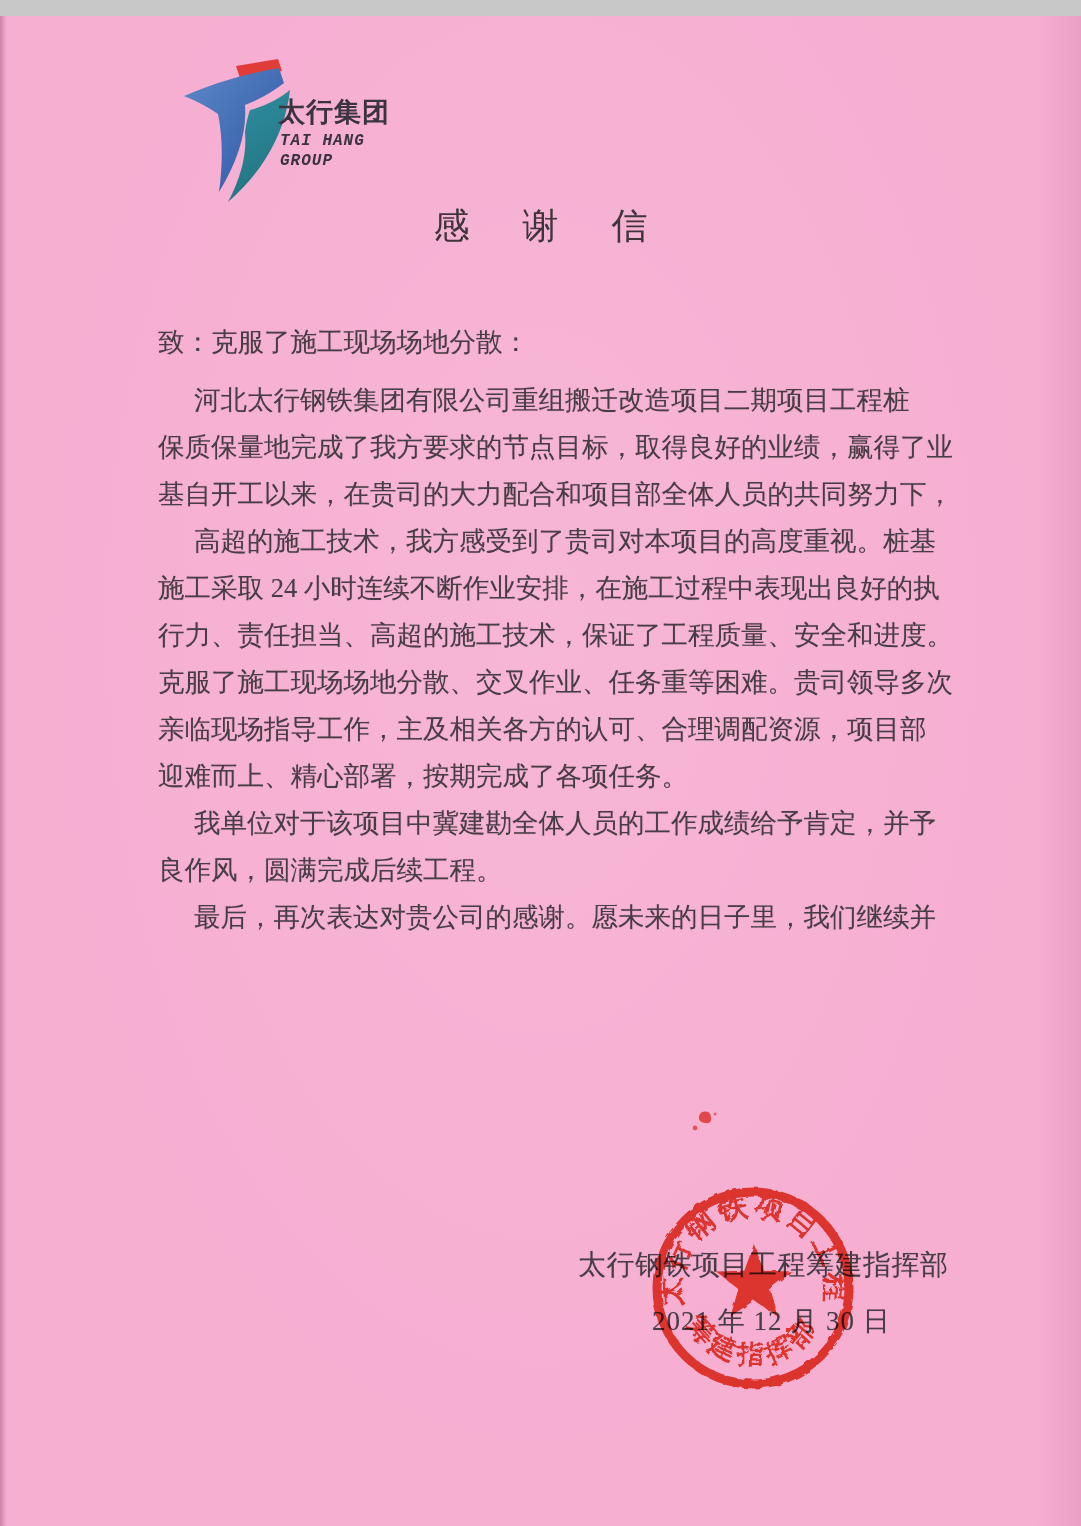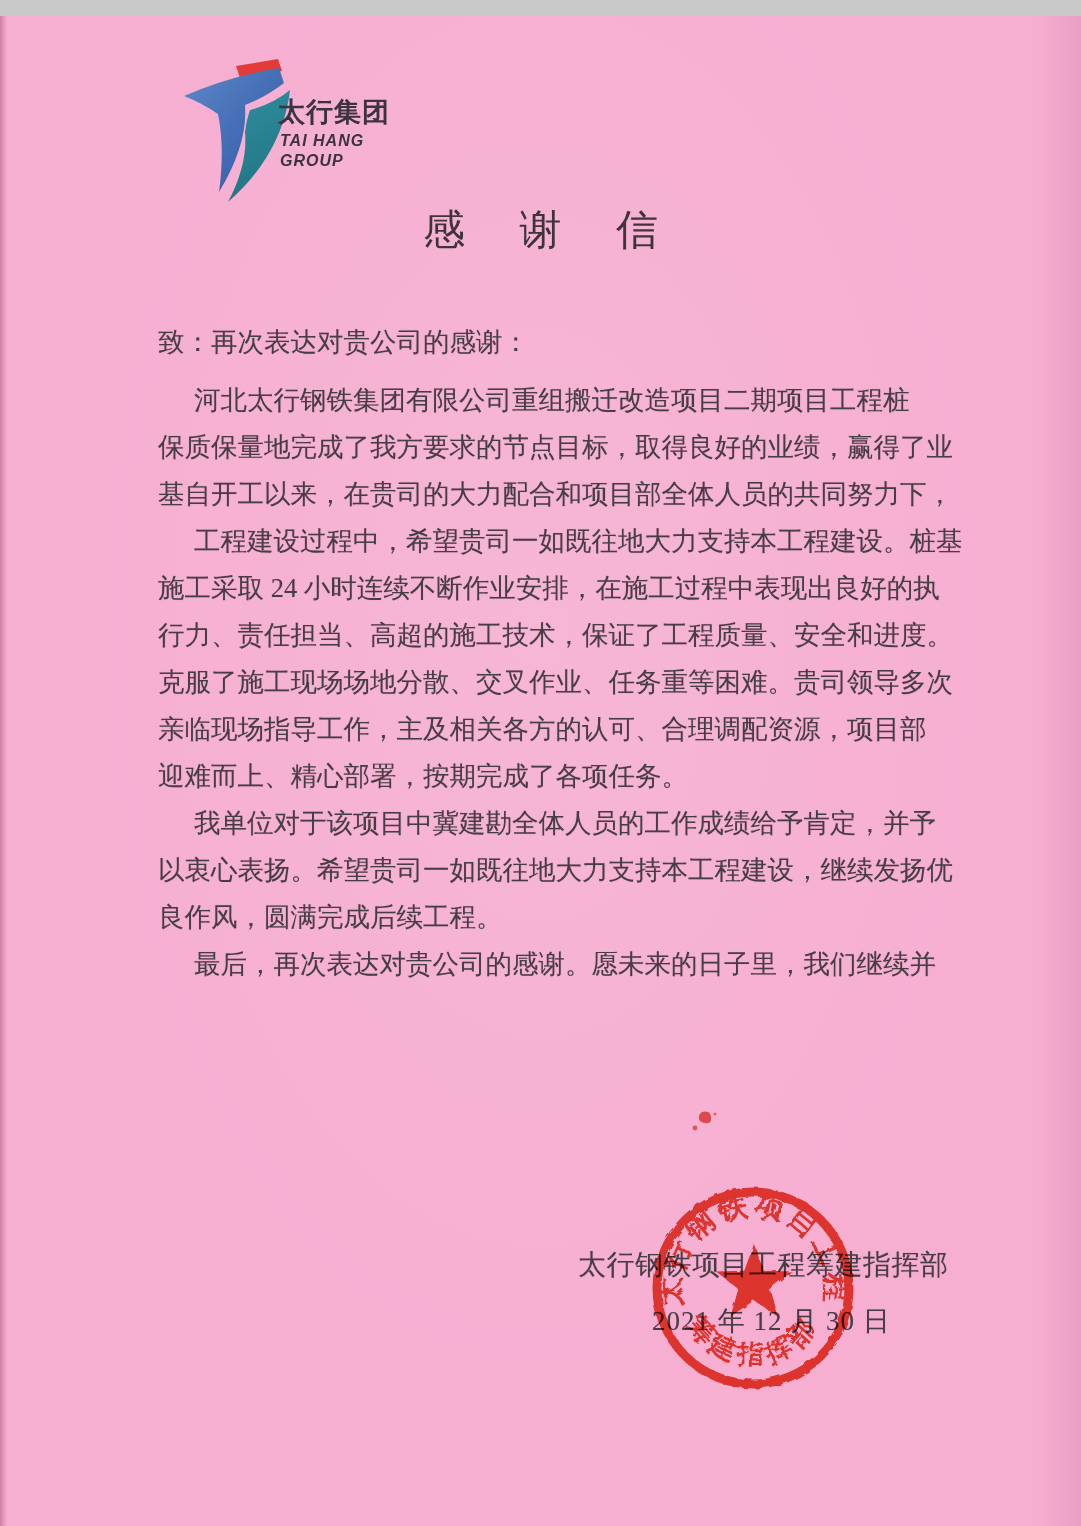--- a/index.html
+++ b/index.html
@@ -21,32 +21,32 @@
   
   #logo-block { position:absolute; left:178px; top:36px; width:260px; height:150px; }
   #logo-mark { position:absolute; left:0; top:0; }
   #logo-cn {
     position:absolute; left:100px; top:42px;
     font-family:"Liberation Sans","DejaVu Sans",sans-serif;
     font-weight:bold; font-size:27px; letter-spacing:1px; color:#3b3340;
   }
   .logo-latin {
     position:absolute; left:102px;
-    font-family:Liberation Sans, sans-serif;
+    font-family:Liberation Mono, monospace;
     font-weight:bold; font-style:italic;
     font-size:16px; letter-spacing:1px; color:#3b3340;
   }
   #logo-latin1 { top:80px; }
   #logo-latin2 { top:100px; }
 
   
   #letter-title {
     position:absolute; left:0; top:186px; width:100%;
     text-align:center;
-    font-size:42px; font-weight:normal; letter-spacing:22px;
+    font-size:36px; font-weight:normal; letter-spacing:22px;
     text-indent:22px; 
     color:#3e343a;
   }
 
   
   #letter-body {
     position:absolute; left:158px; top:303px; width:772px;
     font-size:26.5px; line-height:47px;
     text-align:justify;
     color:#473d44;
@@ -105,32 +105,31 @@
       <path fill="url(#gTeal)" d="M72,58 Q95,52 112,38 Q108,74 88,106 Q74,129 50,150 Q70,112 67,80 Q69,66 72,58 Z"></path>
     </svg>
     <div id="logo-cn">太行集团</div>
     <div id="logo-latin1" class="logo-latin">TAI HANG</div>
     <div id="logo-latin2" class="logo-latin">GROUP</div>
   </div>
 
   <h1 id="letter-title">感 谢 信</h1>
 
   <div id="letter-body">
-    <div class="body-line salutation">致：再次表达对贵公司的感谢：</div>
+    <div class="body-line salutation">致：克服了施工现场场地分散：</div>
     <div class="body-line indent">河北太行钢铁集团有限公司重组搬迁改造项目二期项目工程桩</div>
     <div class="body-line">保质保量地完成了我方要求的节点目标，取得良好的业绩，赢得了业</div>
     <div class="body-line">基自开工以来，在贵司的大力配合和项目部全体人员的共同努力下，</div>
-    <div class="body-line indent">工程建设过程中，希望贵司一如既往地大力支持本工程建设。桩基</div>
+    <div class="body-line indent">高超的施工技术，我方感受到了贵司对本项目的高度重视。桩基</div>
     <div class="body-line">施工采取 24 小时连续不断作业安排，在施工过程中表现出良好的执</div>
     <div class="body-line">行力、责任担当、高超的施工技术，保证了工程质量、安全和进度。</div>
     <div class="body-line">克服了施工现场场地分散、交叉作业、任务重等困难。贵司领导多次</div>
     <div class="body-line">亲临现场指导工作，主及相关各方的认可、合理调配资源，项目部</div>
     <div class="body-line">迎难而上、精心部署，按期完成了各项任务。</div>
     <div class="body-line indent">我单位对于该项目中冀建勘全体人员的工作成绩给予肯定，并予</div>
-    <div class="body-line">以衷心表扬。希望贵司一如既往地大力支持本工程建设，继续发扬优</div>
     <div class="body-line">良作风，圆满完成后续工程。</div>
     <div class="body-line indent">最后，再次表达对贵公司的感谢。愿未来的日子里，我们继续并</div>
   </div>
 
   <div id="signature-line">太行钢铁项目工程筹建指挥部</div>
   <div id="date-line">2021 年 12 月 30 日</div>
 
   <svg id="ink-splash" width="40" height="36" viewBox="0 0 40 36">
     <path fill="#e23a28" opacity="0.9" d="M14,4 Q22,2 23,9 Q24,16 17,15 Q10,14 11,8 Q12,5 14,4 Z"></path>
     <circle cx="7" cy="20" r="2.4" fill="#e23a28" opacity="0.8"></circle>

